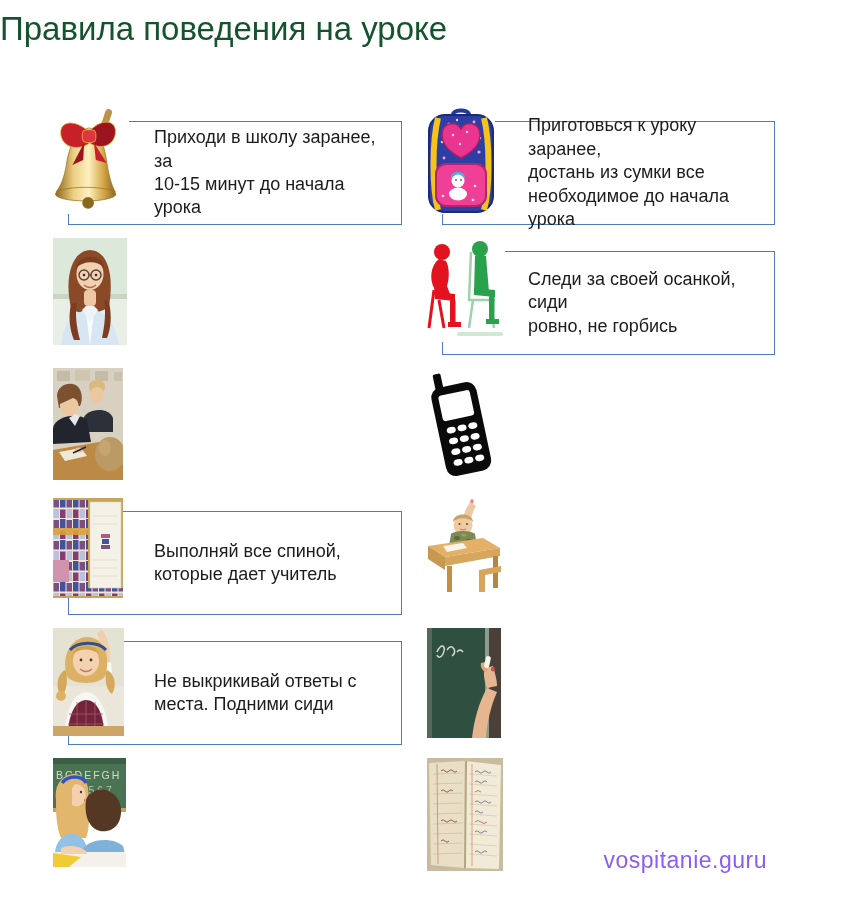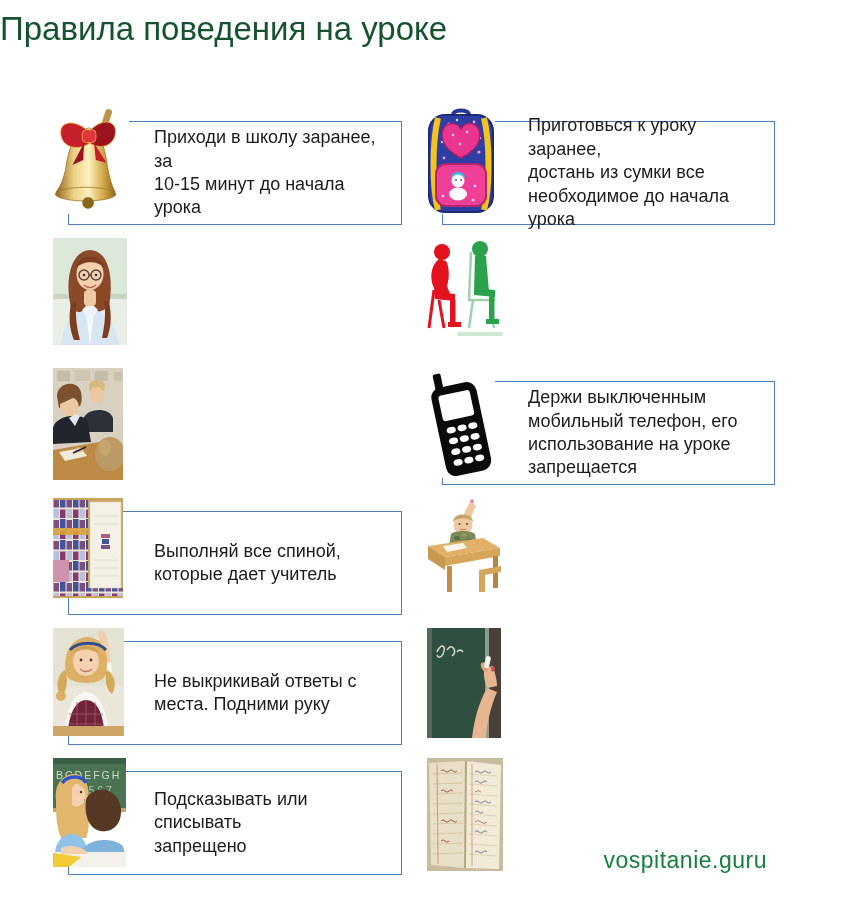--- a/index.html
+++ b/index.html
@@ -6,21 +6,21 @@
   body{width:854px;height:907px;overflow:hidden;font-family:"Liberation Sans","DejaVu Sans",sans-serif;}
   .page{position:relative;width:854px;height:907px;}
   .title{margin:10px 0 0 0;font-size:33px;font-weight:400;color:#14532d;line-height:1.15;}
   .grid{display:grid;grid-template-columns:352px 351px;column-gap:22px;margin:58px 0 0 50px;}
   .item{position:relative;height:130px;}
   .box{position:absolute;left:18px;right:0;top:15px;bottom:11px;border:1.5px solid #4d7ebc;
        display:flex;align-items:center;box-sizing:border-box;padding:2px 6px 2px 72px;background:#fff;}
   .txt{margin:13px;font-size:18px;line-height:1.3;color:#1c1c1c;white-space:pre-line;}
   .pic{position:absolute;left:3px;top:2px;z-index:2;background:#fff;line-height:0;}
   .pic svg{display:block;}
-  .watermark{position:absolute;right:8px;bottom:12px;z-index:3;font-size:23px;color:#15803d;letter-spacing:0.5px;}
+  .watermark{position:absolute;right:8px;bottom:12px;z-index:3;font-size:23px;color:#8b5cf6;letter-spacing:0.5px;}
 </style>
 </head>
 <body>
 
 <div class="page">
   <h1 class="title">Правила поведения на уроке</h1>
 
   <div class="grid">
 
     <div class="item">
@@ -146,20 +146,24 @@
           <g fill="#2aa24c">
             <circle cx="53" cy="11" r="8"></circle>
             <path d="M48 18 L47 54 L62 54 L59 18 Z"></path>
             <path d="M47 50 L68 52 L68 59 L47 57 Z"></path>
             <rect x="62" y="57" width="5.5" height="26" rx="2.5"></rect>
             <path d="M59 81 L72 81 L72 86 L59 86 Z"></path>
           </g>
           <rect x="30" y="94" width="46" height="4" rx="2" fill="#cfe8d4"></rect>
         </svg>
       </div>
+      <div class="box">
+        <p class="txt">Следи за своей осанкой, сиди
+ровно, не горбись</p>
+      </div>
     </div>
 
     <div class="item">
       <div class="pic">
         <svg width="70" height="112" viewBox="0 0 70 112">
           <rect width="70" height="112" fill="#d8d1c2"></rect>
           <rect x="4" y="3" width="13" height="10" fill="#c4bca6"></rect>
             <rect x="22" y="2" width="15" height="11" fill="#cec6b0"></rect>
           <rect x="42" y="3" width="13" height="10" fill="#c4bca6"></rect>
             <rect x="61" y="4" width="8" height="9" fill="#cac2ac"></rect>
@@ -196,26 +200,20 @@
                 <ellipse cx="45" cy="71" rx="4.6" ry="3.2"></ellipse>
               <ellipse cx="23" cy="82" rx="4.6" ry="3.2"></ellipse>
                 <ellipse cx="34" cy="82" rx="4.6" ry="3.2"></ellipse>
                 <ellipse cx="45" cy="82" rx="4.6" ry="3.2"></ellipse>
               <ellipse cx="23" cy="93" rx="4.6" ry="3.2"></ellipse>
                 <ellipse cx="34" cy="93" rx="4.6" ry="3.2"></ellipse>
                 <ellipse cx="45" cy="93" rx="4.6" ry="3.2"></ellipse>
             </g>
           </g>
         </svg>
-      </div>
-      <div class="box">
-        <p class="txt">Держи выключенным
-мобильный телефон, его
-использование на уроке
-запрещается</p>
       </div>
     </div>
 
     <div class="item">
       <div class="pic">
         <svg width="70" height="100" viewBox="0 0 70 100">
           <defs>
             <pattern id="mza" width="13" height="21" patternUnits="userSpaceOnUse">
               <rect width="13" height="21" fill="#ece6d8"></rect>
               <rect x="0.5" y="1" width="5.5" height="8.5" fill="#7b4f82"></rect>
@@ -290,21 +288,21 @@
           <path d="M12 108 C12 80 22 64 33 64 C44 64 54 78 56 108 Z" fill="#f7f6f2"></path>
           <path d="M15 108 C15 86 23 72 33 72 C43 72 51 84 51 108 Z" fill="#74243a"></path>
           <g stroke="#a05a6d" stroke-width="1" opacity="0.8" fill="none">
             <path d="M24 74 L24 100 M33 72 L33 100 M42 74 L42 100 M16 86 L50 86 M15 96 L51 96"></path>
           </g>
           <rect y="98" width="71" height="10" fill="#cda566"></rect>
         </svg>
       </div>
       <div class="box">
         <p class="txt">Не выкрикивай ответы с
-места. Подними руку</p>
+места. Подними сиди</p>
       </div>
     </div>
 
     <div class="item">
       <div class="pic">
         <svg width="74" height="110" viewBox="0 0 74 110">
           <rect width="74" height="110" fill="#3c5246"></rect>
           <rect width="5" height="110" fill="#55685a"></rect>
           <rect x="5" width="53" height="110" fill="#2f4f40"></rect>
           <rect x="58" width="4" height="110" fill="#8e9c8f"></rect>
@@ -333,24 +331,20 @@
           <circle cx="28" cy="34" r="1.2" fill="#4a3626"></circle>
           <path d="M31 41 q2 1 0 2" stroke="#c4766a" stroke-width="1" fill="none"></path>
           <path d="M2 96 C2 84 10 76 19 76 C28 76 34 84 35 96 Z" fill="#8fc2e6"></path>
           <path d="M33 42 C31 58 36 70 47 73 C60 75 69 66 68 51 C67 36 52 28 42 33 C37 35 34 38 33 42 Z" fill="#553823"></path>
           <path d="M28 96 C30 80 60 78 70 88 L72 96 Z" fill="#7fb2da"></path>
           <rect y="94" width="73" height="15" fill="#f3f1ea"></rect>
           <path d="M8 90 C16 86 28 88 34 94 L34 96 L8 96 Z" fill="#f3d0ae"></path>
           <path d="M0 95 L28 99 L16 109 L0 109 Z" fill="#f0cb36"></path>
         </svg>
       </div>
-      <div class="box">
-        <p class="txt">Подсказывать или списывать
-запрещено</p>
-      </div>
     </div>
 
     <div class="item">
       <div class="pic">
         <svg width="76" height="113" viewBox="0 0 76 113">
           <rect width="76" height="113" fill="#c9bb9e"></rect>
           <path d="M2 5 L38 3 L37 110 L4 107 Z" fill="#e8dfc6"></path>
           <path d="M38 3 L74 7 L72 111 L37 110 Z" fill="#f1ead6"></path>
           <path d="M38 3 L40 3 L39 110 L37 110 Z" fill="#b3a57e"></path>
           <g stroke="#cfc19d" stroke-width="0.8" fill="none">

